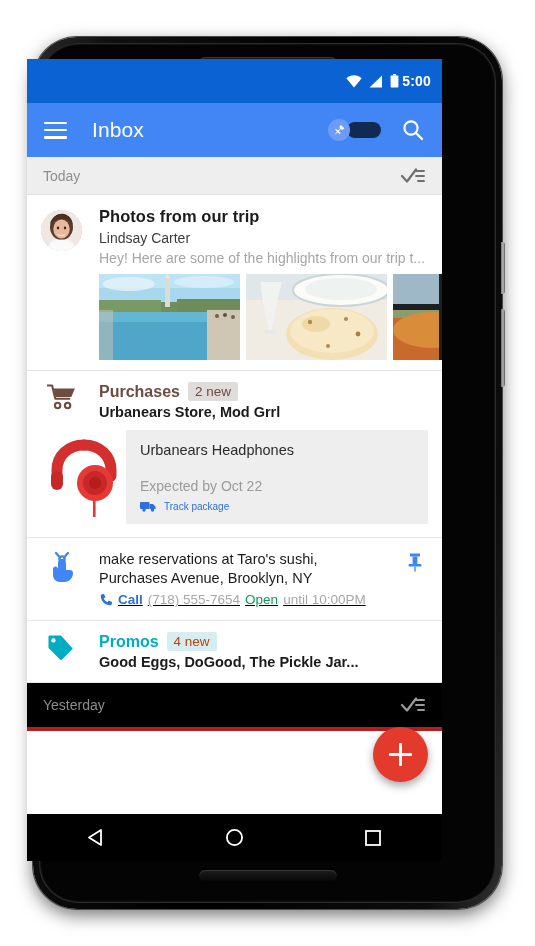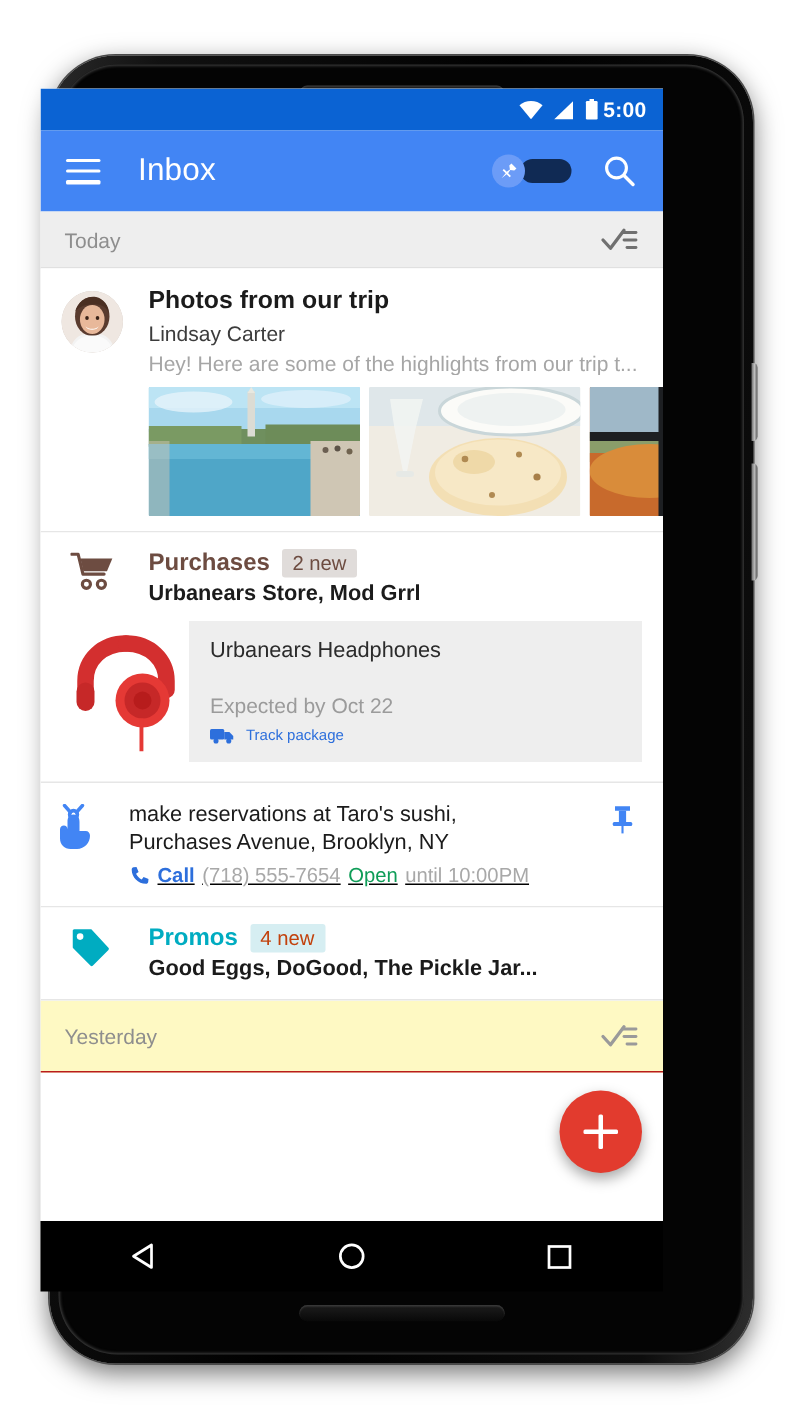--- a/index.html
+++ b/index.html
@@ -47,21 +47,21 @@
   }
 
   
   .screen{
     position:absolute;left:27px;top:59px;width:415px;height:755px;
     background:#fff;overflow:hidden;
   }
 
   
   .statusbar{
-    height:28px;background:#0b63d3;display:flex;align-items:center;
+    height:44px;background:#0b63d3;display:flex;align-items:center;
     justify-content:flex-end;padding-right:11px;box-sizing:border-box;
   }
   .sb-icons{display:flex;align-items:center;gap:7px;}
   .sb-time{color:#fff;font-size:14px;font-weight:700;letter-spacing:.2px;margin-left:3px;}
 
   
   .appbar{
     height:54px;background:#4285f4;display:flex;align-items:center;
     padding:0 17px;box-sizing:border-box;gap:0;
   }
@@ -115,37 +115,37 @@
   .badge-promo{background:#d6eef2;color:#c2410c;}
   .cat-sub{font-size:14.5px;font-weight:700;color:#1b1b1b;margin-top:3px;}
   .product{display:flex;margin-top:10px;margin-left:0;align-items:stretch;}
   .prod-img{width:85px;flex:0 0 85px;display:flex;align-items:center;justify-content:center;}
   .prod-card{flex:1;background:#eeeeee;padding:12px 14px;box-sizing:border-box;}
   .prod-title{font-size:14.5px;color:#2b2b2b;}
   .prod-eta{font-size:14px;color:#9b9b9b;margin-top:20px;}
   .prod-track{font-size:10px;color:#2d6fdc;margin-top:6px;display:flex;align-items:center;gap:7px;}
 
   
-  .rem-item{padding:12px 14px 13px 1px;display:flex;}
+  .rem-item{padding:12px 14px 13px 14px;display:flex;}
   .rem-body{flex:1;margin-left:17px;}
   .rem-l1{font-size:14.5px;color:#1b1b1b;line-height:19px;}
   .rem-l3{font-size:13.5px;margin-top:4px;display:flex;align-items:center;gap:5px;flex-wrap:nowrap;text-decoration:underline;}
   .call{color:#2d6fdc;font-weight:700;}
   .phone-num{color:#a8a8a8;}
   .open{color:#0f9d58;}
   .until{color:#a8a8a8;}
   .pin-right{flex:0 0 26px;display:flex;justify-content:center;padding-top:2px;}
 
   
   .promo-item{padding:11px 14px 12px 14px;display:flex;}
 
   
   .yesterday{
-    height:48px;background:#fef9c3;display:flex;align-items:center;
-    padding:0 16px;box-sizing:border-box;border-bottom:1px solid #b91c1c;
+    height:48px;background:#000000;display:flex;align-items:center;
+    padding:0 16px;box-sizing:border-box;border-bottom:4px solid #b91c1c;
   }
   .yesterday .label{color:#8e8e8e;font-size:14px;flex:1;}
 
   
   .fab{
     position:absolute;right:14px;bottom:32px;width:55px;height:55px;border-radius:50%;
     background:#e23b2e;display:flex;align-items:center;justify-content:center;
     box-shadow:0 4px 9px rgba(0,0,0,.35);cursor:pointer;z-index:20;
   }
   .fab:before,.fab:after{content:"";position:absolute;background:#fff;border-radius:1px;}

